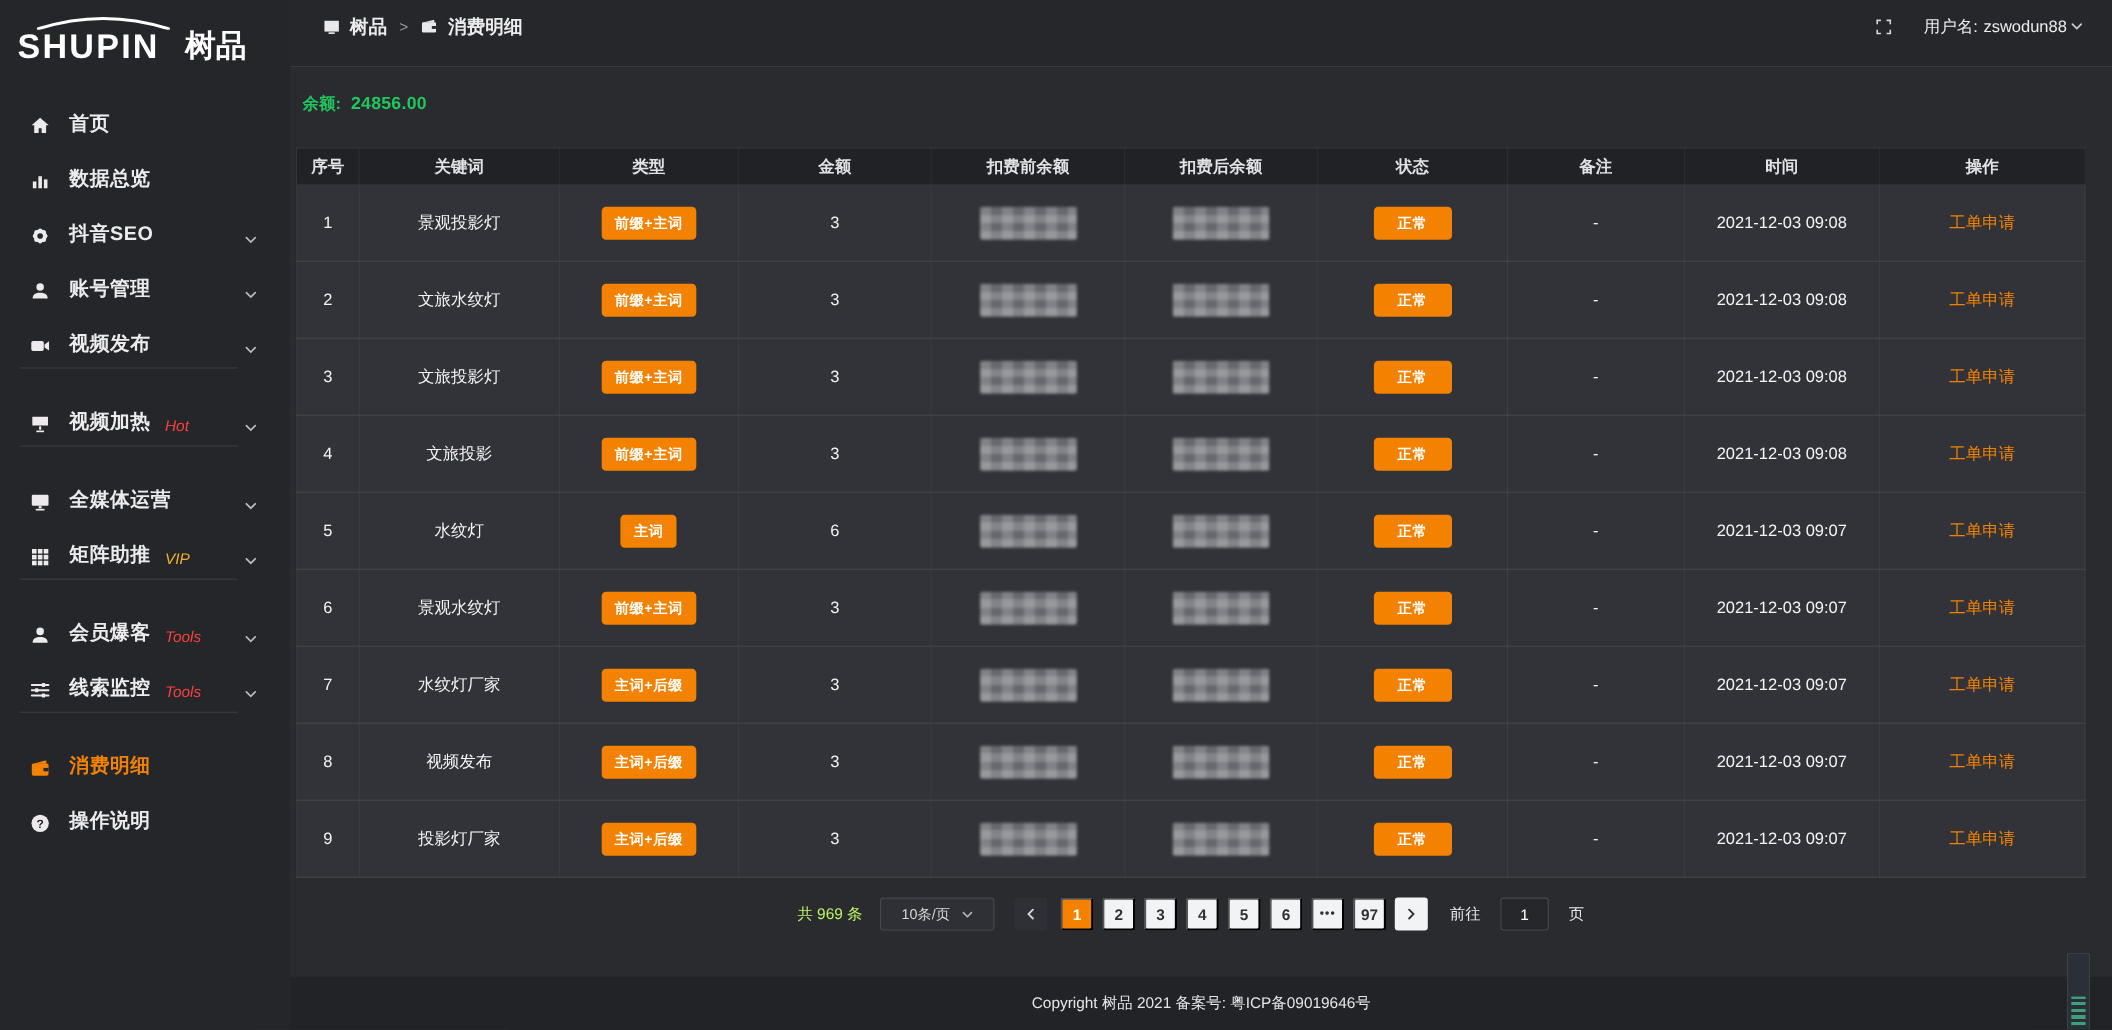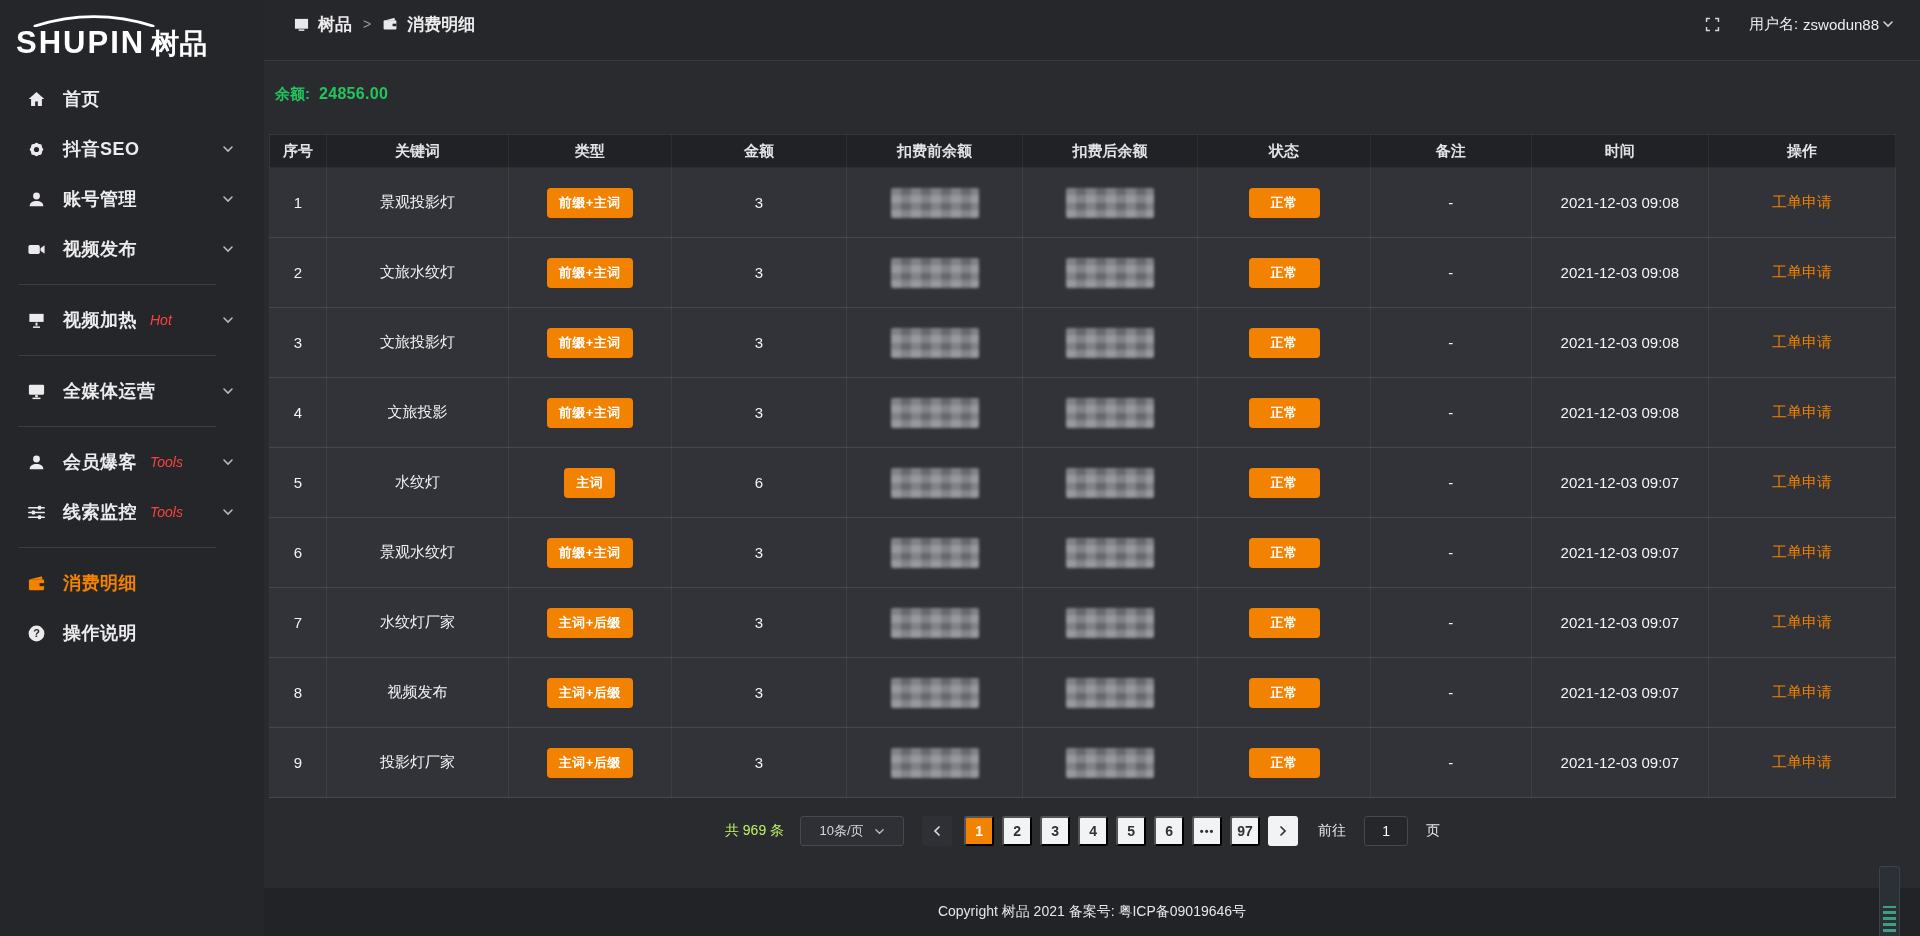--- a/index.html
+++ b/index.html
@@ -4,25 +4,25 @@
 <style>
   *{margin:0;padding:0;box-sizing:border-box}
   html,body{width:1920px;height:936px}
   body{display:flex;background:#2a2b2f;color:#ececee;overflow:hidden;position:relative;
        font-family:"Liberation Sans","DejaVu Sans",sans-serif}
 
   
   .sidebar{width:264px;min-width:264px;background:#25262a;height:100%}
   .logo{height:64px;display:flex;flex-direction:column;justify-content:center;padding:8px 10px 0 16px;cursor:pointer}
   .logo-arc{width:148px;height:12px;margin-left:4px}
-  .logo-text{display:flex;align-items:flex-end;gap:6px;line-height:1}
+  .logo-text{display:flex;align-items:center;gap:23px;line-height:1}
   .logo-latin{font-size:31px;font-weight:800;letter-spacing:2px;color:#fff}
   .logo-cn{font-size:28px;font-weight:800;color:#fff}
   .side-nav{padding-top:10px}
-  .side-item{height:50px;display:flex;align-items:center;padding:0 30px 0 26px;cursor:pointer;color:#ececee}
+  .side-item{height:50px;display:flex;align-items:flex-end;padding:0 30px 0 26px;cursor:pointer;color:#ececee}
   .side-icon{width:20px;height:20px;display:flex;align-items:center;justify-content:center;color:#eceaec;margin-right:17px;flex:none}
   .side-label{font-size:18px;font-weight:600;letter-spacing:.5px;white-space:nowrap}
   .side-badge{font-size:14px;font-weight:400;font-style:italic;margin-left:13px}
   .side-chevron{margin-left:auto;color:#b9babd;display:flex}
   .side-item.active{color:#f28200}
   .side-item.active .side-icon{color:#f28200}
   .side-divider{border-top:1px solid #3c3d42;margin:10px 48px 10px 18px}
 
   
   .right{flex:1;display:flex;flex-direction:column;background:#2a2b2f;min-width:0}
@@ -102,20 +102,30 @@
         <span class="side-icon">
           <svg viewBox="0 0 20 20" width="19" height="19">
             <path fill="currentColor" d="M10 2.2 1.8 9.4h2.5v7.4h4.3v-4.7h2.8v4.7h4.3V9.4h2.5Z"></path>
           </svg>
         </span>
         <span class="side-label">首页</span>
       </div>
       <div class="side-item">
         <span class="side-icon">
           <svg viewBox="0 0 20 20" width="19" height="19">
+            <rect x="3" y="10.5" width="3.4" height="6.5" fill="currentColor"></rect>
+            <rect x="8.3" y="5.5" width="3.4" height="11.5" fill="currentColor"></rect>
+            <rect x="13.6" y="8.5" width="3.4" height="8.5" fill="currentColor"></rect>
+          </svg>
+        </span>
+        <span class="side-label">数据总览</span>
+      </div>
+      <div class="side-item">
+        <span class="side-icon">
+          <svg viewBox="0 0 20 20" width="19" height="19">
             <g fill="currentColor">
               <rect x="4.3" y="4.3" width="11.4" height="11.4" rx="2.4"></rect>
               <rect x="4.3" y="4.3" width="11.4" height="11.4" rx="2.4" transform="rotate(45 10 10)"></rect>
             </g>
             <circle cx="10" cy="10" r="2.7" fill="#25262a"></circle>
           </svg>
         </span>
         <span class="side-label">抖音SEO</span>
         <span class="side-chevron">
           <svg viewBox="0 0 12 12" width="12" height="12">
@@ -171,20 +181,44 @@
       <div class="side-divider"></div>
       <div class="side-item">
         <span class="side-icon">
           <svg viewBox="0 0 20 20" width="19" height="19">
             <rect x="2" y="3" width="16" height="10.4" rx="1.2" fill="currentColor"></rect>
             <rect x="8.6" y="13.8" width="2.8" height="2.2" fill="currentColor"></rect>
             <rect x="5.8" y="16.4" width="8.4" height="1.6" fill="currentColor"></rect>
           </svg>
         </span>
         <span class="side-label">全媒体运营</span>
+        <span class="side-chevron">
+          <svg viewBox="0 0 12 12" width="12" height="12">
+            <path d="M2 4l4 4 4-4" fill="none" stroke="currentColor" stroke-width="1.6" stroke-linecap="round"></path>
+          </svg>
+        </span>
+      </div>
+      <div class="side-item">
+        <span class="side-icon">
+          <svg viewBox="0 0 20 20" width="19" height="19">
+            <g fill="currentColor">
+              <rect x="2.2" y="2.2" width="4.4" height="4.4"></rect>
+              <rect x="7.8" y="2.2" width="4.4" height="4.4"></rect>
+              <rect x="13.4" y="2.2" width="4.4" height="4.4"></rect>
+              <rect x="2.2" y="7.8" width="4.4" height="4.4"></rect>
+              <rect x="7.8" y="7.8" width="4.4" height="4.4"></rect>
+              <rect x="13.4" y="7.8" width="4.4" height="4.4"></rect>
+              <rect x="2.2" y="13.4" width="4.4" height="4.4"></rect>
+              <rect x="7.8" y="13.4" width="4.4" height="4.4"></rect>
+              <rect x="13.4" y="13.4" width="4.4" height="4.4"></rect>
+            </g>
+          </svg>
+        </span>
+        <span class="side-label">矩阵助推</span>
+        <span class="side-badge" style="color: rgb(239, 176, 47);">VIP</span>
         <span class="side-chevron">
           <svg viewBox="0 0 12 12" width="12" height="12">
             <path d="M2 4l4 4 4-4" fill="none" stroke="currentColor" stroke-width="1.6" stroke-linecap="round"></path>
           </svg>
         </span>
       </div>
       <div class="side-divider"></div>
       <div class="side-item">
         <span class="side-icon">
           <svg viewBox="0 0 20 20" width="19" height="19">

